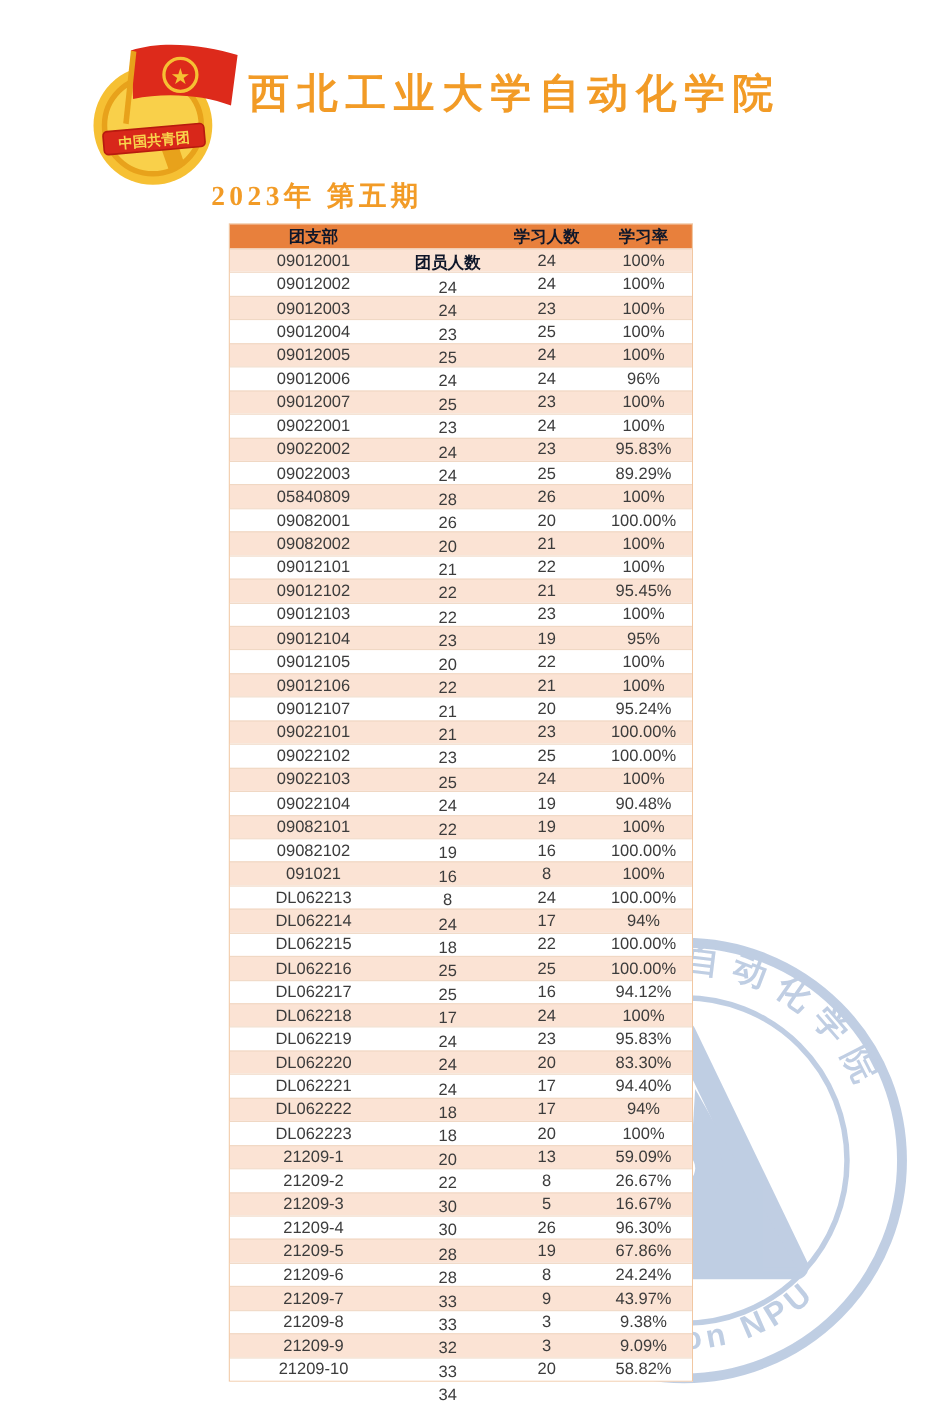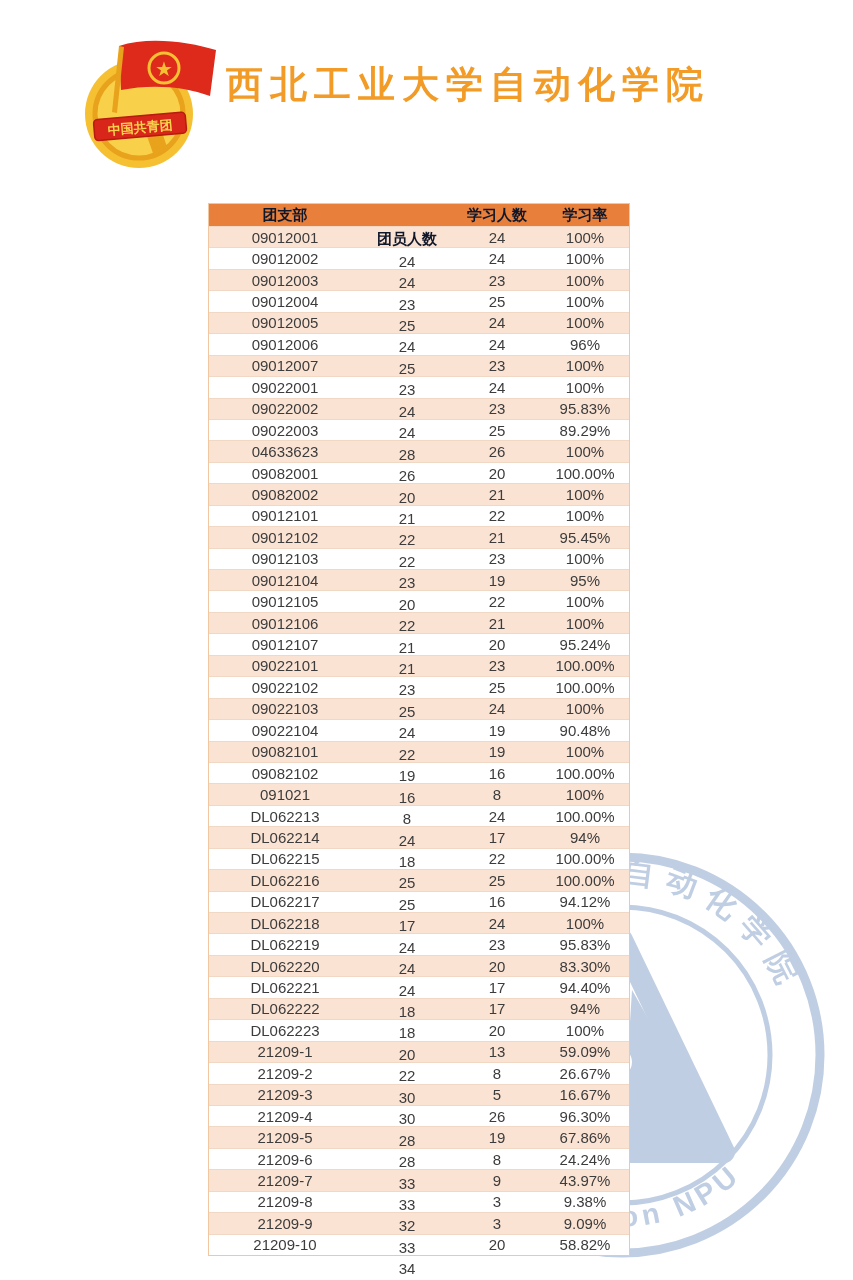--- a/index.html
+++ b/index.html
@@ -64,20 +64,21 @@
     <path d="M55 12 L 48 78 L 53 79 L 60 13 Z" fill="#E8A21B"></path>
     <circle cx="100" cy="34" r="15" fill="none" stroke="#F6C033" stroke-width="3"></circle>
     <text x="100" y="42" text-anchor="middle" font-size="20" fill="#F6C033">★</text>
     <g transform="rotate(-5 75 92)">
       <rect x="30" y="82" width="92" height="21" rx="4" fill="#D8271A" stroke="#B71A0F" stroke-width="1.5"></rect>
       <text x="76" y="98" text-anchor="middle" font-size="13" font-weight="bold" fill="#F8D44C">中国共青团</text>
     </g>
   </svg>
 
   <div class="title">西北工业大学自动化学院</div>
+  <div class="edition">2023年  第五期</div>
 
   <div class="tbl">
     <div class="thr" id="theadRow">
         <div class="th c0">团支部</div>
         <div class="th c1">团员人数</div>
         <div class="th c2">学习人数</div>
         <div class="th c3">学习率</div>
       </div>
     <div id="tbodyRows">
         <div class="tr odd">
@@ -134,21 +135,21 @@
           <div class="td c2">23</div>
           <div class="td c3">95.83%</div>
         </div>
         <div class="tr">
           <div class="td c0">09022003</div>
           <div class="td c1">28</div>
           <div class="td c2">25</div>
           <div class="td c3">89.29%</div>
         </div>
         <div class="tr odd">
-          <div class="td c0">04633623</div>
+          <div class="td c0">05840809</div>
           <div class="td c1">26</div>
           <div class="td c2">26</div>
           <div class="td c3">100%</div>
         </div>
         <div class="tr">
           <div class="td c0">09082001</div>
           <div class="td c1">20</div>
           <div class="td c2">20</div>
           <div class="td c3">100.00%</div>
         </div>

